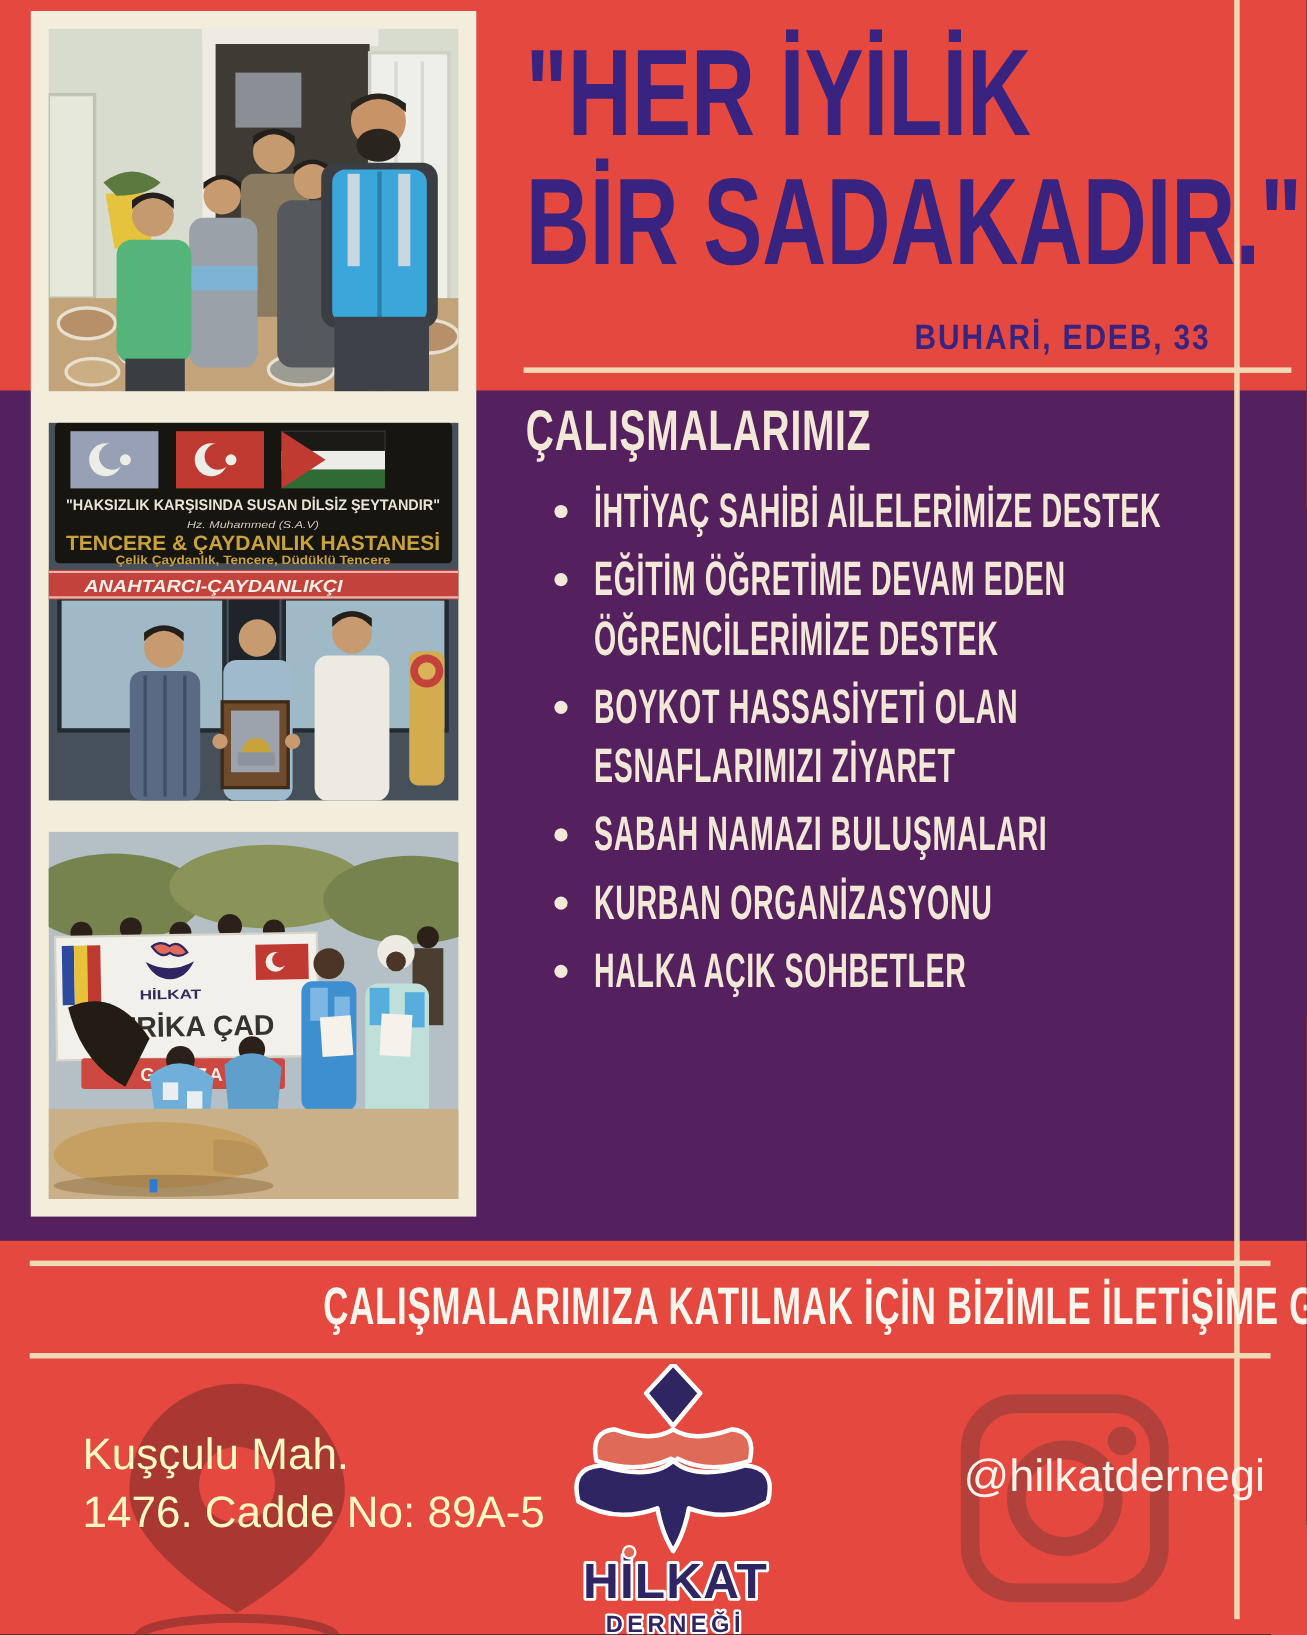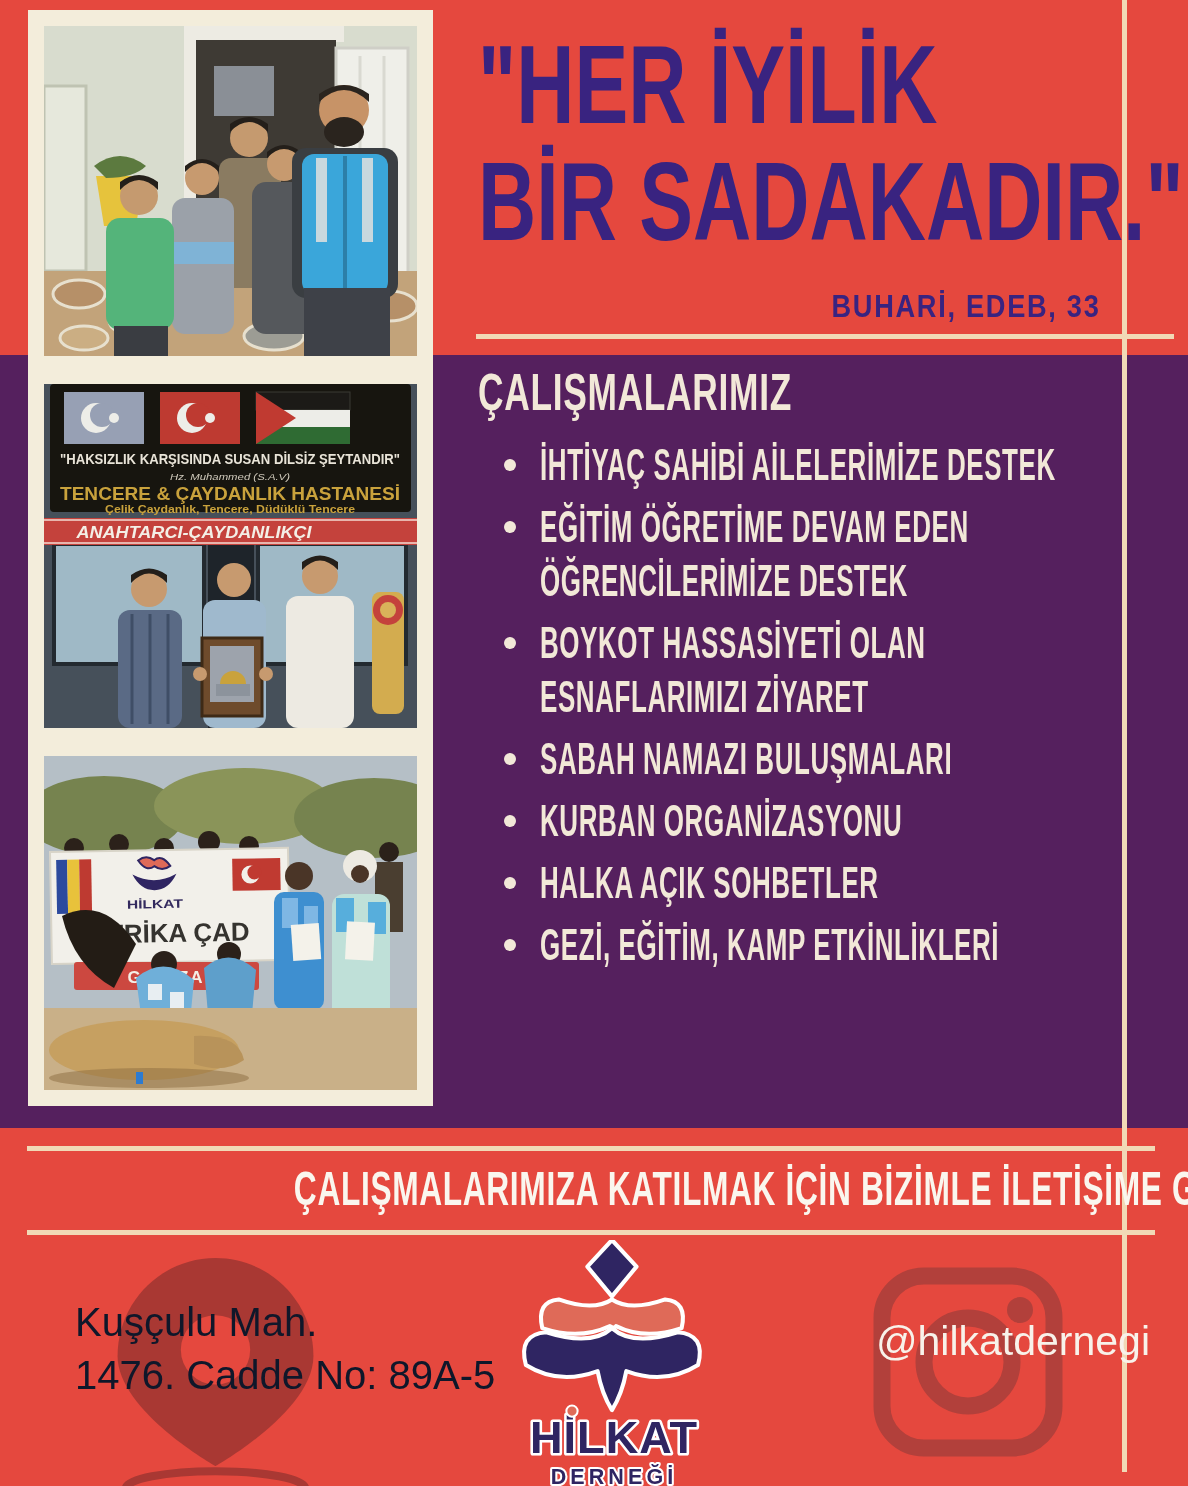--- a/index.html
+++ b/index.html
@@ -48,21 +48,21 @@
     display:block;width:1000px;font-size:44px;line-height:54px;font-weight:bold;
     color:#F2E8D8;letter-spacing:1px;transform:scaleX(.59);transform-origin:left top;
   }
 
   .cta-text-wrap{position:absolute;left:0;top:1160px;width:1152px;text-align:center;z-index:2;}
   .cta-text{
     display:inline-block;font-size:48px;line-height:58px;font-weight:bold;color:#FAF6EE;
     white-space:nowrap;letter-spacing:1px;transform:scaleX(.66);transform-origin:center top;
   }
 
-  .address{position:absolute;left:75px;top:1296px;font-size:40px;line-height:53px;color:#0f172a;z-index:3;}
+  .address{position:absolute;left:75px;top:1296px;font-size:40px;line-height:53px;color:#fef9c3;z-index:3;}
   .handle{position:absolute;left:790px;top:1318px;width:360px;text-align:right;font-size:41px;color:#F8F2EA;z-index:3;}
   .pin-wrap{position:absolute;left:98px;top:1256px;z-index:1;}
   .ig-wrap{position:absolute;left:868px;top:1262px;z-index:1;}
   .logo-wrap{position:absolute;left:510px;top:1240px;z-index:2;}
   svg text{font-family:"Liberation Sans",sans-serif;}
 </style>
 </head>
 <body>
 
 <div class="poster">
@@ -273,23 +273,20 @@
         </li>
       <li class="activity">
           <span class="activity-text">SABAH NAMAZI BULUŞMALARI</span>
         </li>
       <li class="activity">
           <span class="activity-text">KURBAN ORGANİZASYONU</span>
         </li>
       <li class="activity">
           <span class="activity-text">HALKA AÇIK SOHBETLER</span>
         </li>
-      <li class="activity">
-          <span class="activity-text">GEZİ, EĞİTİM, KAMP ETKİNLİKLERİ</span>
-        </li>
     </ul>
   </section>
 
   <div class="hline hline-cta-top"></div>
   <div class="cta-text-wrap">
     <span class="cta-text">ÇALIŞMALARIMIZA KATILMAK İÇİN BİZİMLE İLETİŞİME GEÇEBİLİRSİNİZ</span>
   </div>
   <div class="hline hline-cta-bottom"></div>
 
   <div class="pin-wrap">

